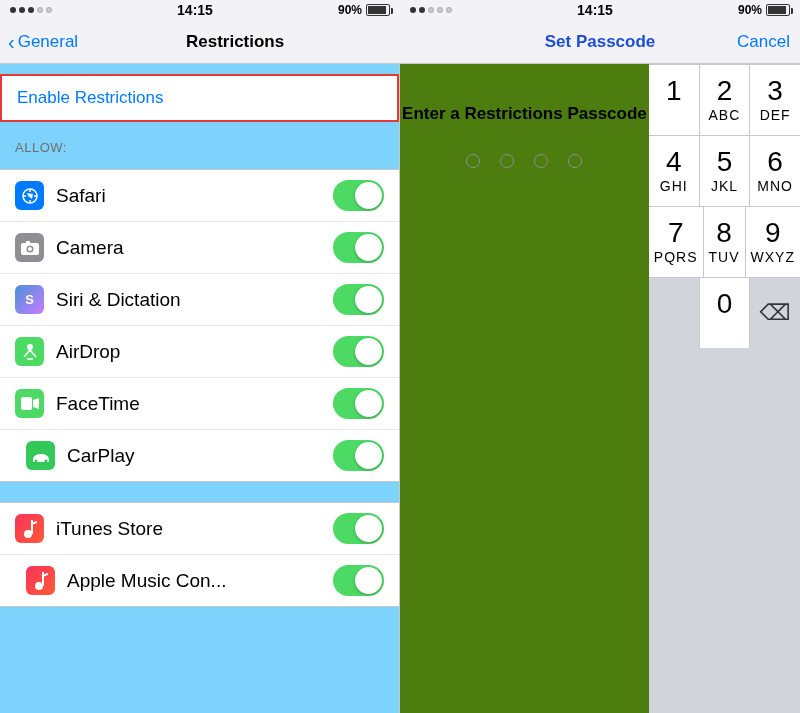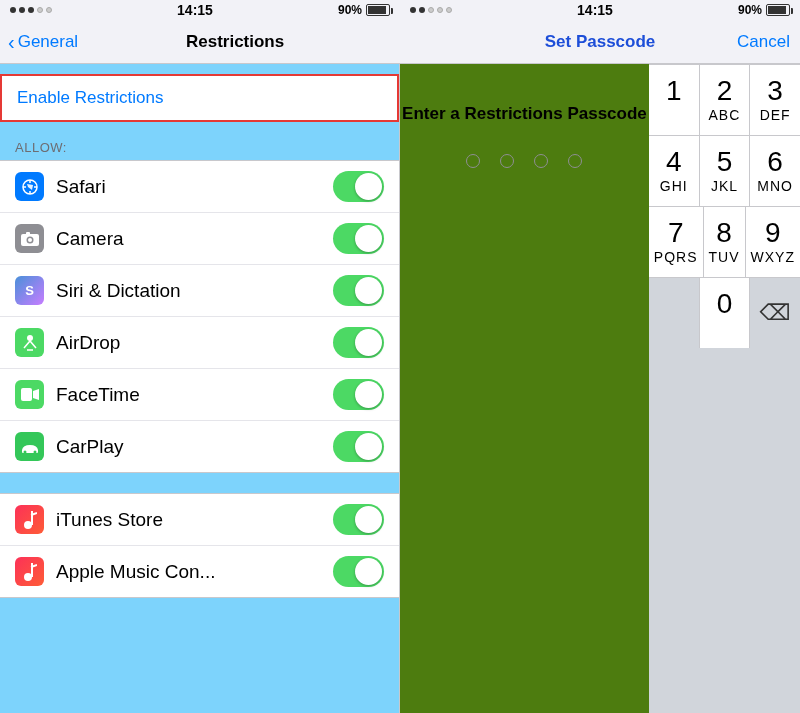--- a/index.html
+++ b/index.html
@@ -133,41 +133,41 @@
       border: 2px solid #e53935;
       margin: 10px 0;
     }
     .enable-restrictions-text {
       color: #007aff;
       font-size: 17px;
     }
 
     
     .allow-header {
-      padding: 8px 15px 5px;
+      padding: 8px 15px 14px;
       font-size: 13px;
       color: #6d6d72;
       text-transform: uppercase;
       letter-spacing: 0.5px;
     }
 
     .settings-group {
       background: #fff;
       border-top: 1px solid #c8c8cc;
       border-bottom: 1px solid #c8c8cc;
     }
 
     .settings-row {
       display: flex;
       align-items: center;
       padding: 10px 15px;
       border-bottom: 1px solid #e5e5ea;
       min-height: 44px;
     }
-    .settings-row:last-child { border-bottom: none; }
+    .settings-row:last-child { border-bottom: none; margin-left: 11px; }
 
     .app-icon {
       width: 29px; height: 29px;
       border-radius: 6px;
       margin-right: 12px;
       display: flex; align-items: center; justify-content: center;
       font-size: 16px;
       flex-shrink: 0;
     }
     .icon-safari { background: #007aff; color: #fff; }

